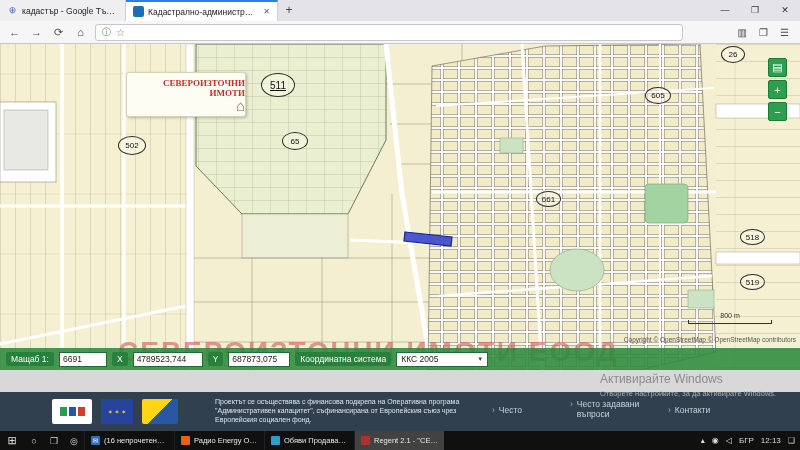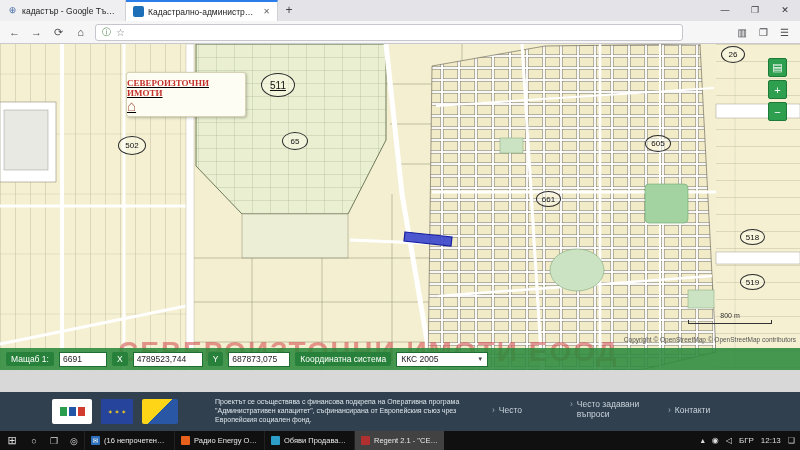--- a/index.html
+++ b/index.html
@@ -26,21 +26,21 @@
   .url-info { font-size:9px; color:#5a8f5a; }
   .urlinput { border:none; outline:none; flex:1; font-size:8.5px; color:#333; font-family:"Liberation Sans",sans-serif; background:transparent; }
   .url-star { font-size:10px; color:#777; }
   .nav-right { display:flex; gap:12px; margin-left:auto; padding-right:4px; }
   .nav-right span { font-size:10px; color:#4a4a4f; }
 
   
   .map { position:absolute; top:44px; left:0; width:800px; height:326px; background:#f4efd0; overflow:hidden; }
   .map svg { position:absolute; top:0; left:0; }
 
-  .brandbox { position:absolute; left:126px; top:28px; width:120px; height:45px; background:#fdfdf4; border:1px solid #d6d2b4; border-radius:3px; box-shadow:1px 1px 3px rgba(0,0,0,.25); text-align:left; padding-top:5px;text-decoration:underline; }
+  .brandbox { position:absolute; left:126px; top:28px; width:120px; height:45px; background:#fdfdf4; border:1px solid #d6d2b4; border-radius:3px; box-shadow:1px 1px 3px rgba(0,0,0,.25); text-align:right; padding-top:5px; }
   .brand-text { color:#c4302b; font-weight:bold; font-size:9px; font-family:"Liberation Serif", serif; }
   .brand-house { font-size:15px; color:#a8584a; line-height:16px; }
 
   .mcirc { position:absolute; border:1px solid #2a2a2a; border-radius:50%; display:flex; align-items:center; justify-content:center; font-size:8px; color:#111; background:rgba(252,250,235,.45); }
 
   .watermark { position:absolute; left:118px; top:292px; font-size:28px; font-weight:bold; letter-spacing:2px; color:rgba(214,85,85,.60); white-space:nowrap; }
 
   .mapbtn { position:absolute; left:768px; width:19px; height:19px; background:#2e9e4f; border:1px solid #1d7a38; border-radius:2px; color:#fff; font-size:11px; display:flex; align-items:center; justify-content:center; }
 
   .scalebar { position:absolute; left:688px; top:268px; width:84px; text-align:center; }
@@ -200,21 +200,21 @@
     </svg>
 
     <div class="brandbox">
       <div class="brand-text">СЕВЕРОИЗТОЧНИ ИМОТИ</div>
       <div class="brand-house">⌂</div>
     </div>
 
     <div class="mcirc" style="left:118px;top:92px;width:28px;height:19px;">502</div>
     <div class="mcirc" style="left:261px;top:29px;width:34px;height:24px;font-size:10px;text-decoration:underline;">511</div>
     <div class="mcirc" style="left:282px;top:88px;width:26px;height:18px;">65</div>
-    <div class="mcirc" style="left:645px;top:43px;width:26px;height:17px;margin-top:48px;">605</div>
+    <div class="mcirc" style="left:645px;top:43px;width:26px;height:17px;">605</div>
     <div class="mcirc" style="left:721px;top:2px;width:24px;height:17px;">26</div>
     <div class="mcirc" style="left:536px;top:147px;width:25px;height:16px;text-align:center;">661</div>
     <div class="mcirc" style="left:740px;top:185px;width:25px;height:16px;">518</div>
     <div class="mcirc" style="left:740px;top:230px;width:25px;height:16px;">519</div>
 
     <div class="watermark">СЕВЕРОИЗТОЧНИ ИМОТИ ЕООД</div>
 
     <div class="mapbtn" style="top:14px;">
         <span>▤</span>
       </div>
@@ -268,20 +268,24 @@
     <div class="flink" style="left:570px;top:7px;width:84px;">
       <span class="chev">›</span>
       <span>Често задавани въпроси</span>
     </div>
     <div class="flink" style="left:668px;top:13px;">
       <span class="chev">›</span>
       <span>Контакти</span>
     </div>
   </div>
 
+  <div class="activate">
+    <div class="l1">Активирайте Windows</div>
+    <div class="l2">Отворете настройките, за да активирате Windows.</div>
+  </div>
 
   <div class="taskbar">
     <div class="tbtn">
         <span>⊞</span>
       </div>
     <div class="tbtn small">
         <span>○</span>
       </div>
     <div class="tbtn small">
         <span>❐</span>

